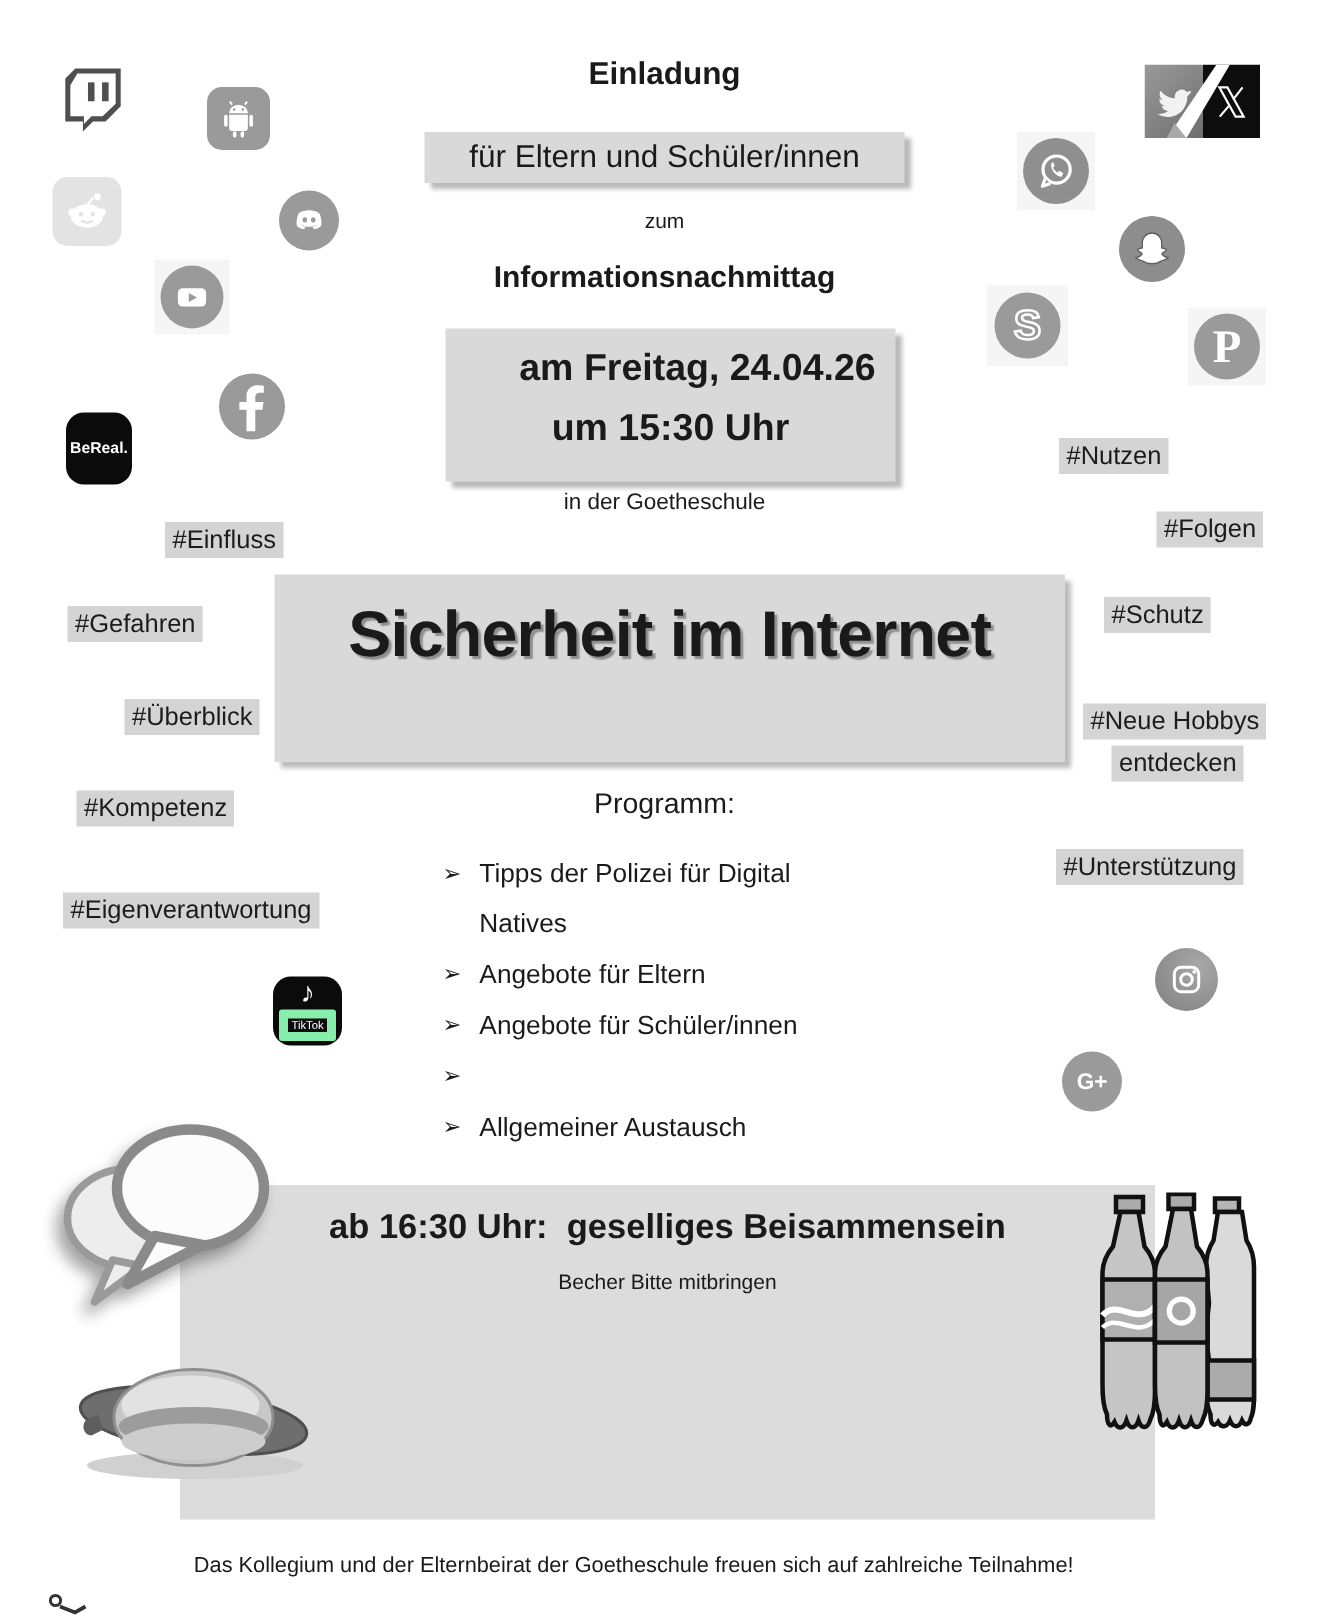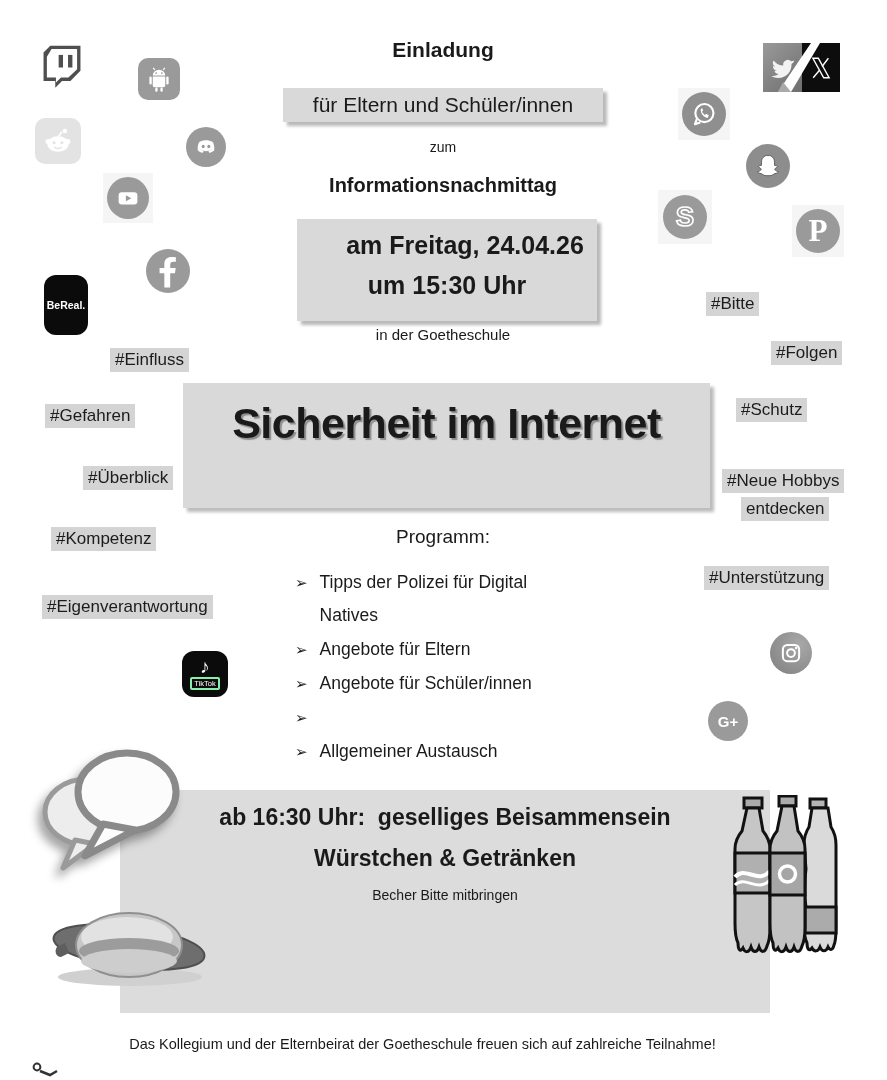--- a/index.html
+++ b/index.html
@@ -62,21 +62,21 @@
 
   
   .icon{position:absolute;display:flex;align-items:center;justify-content:center;}
   .rounded-sq{border-radius:10px;}
   .circ{border-radius:50%;}
   .pad-sq{background:#f5f5f5;display:flex;align-items:center;justify-content:center;}
   .gray-bg{background:#9a9a9a;}
   .bereal{background:#0b0b0b;border-radius:12px;color:#fff;font-size:10.5px;font-weight:700;}
   .tiktok{background:#0b0b0b;border-radius:12px;flex-direction:column;color:#fff;}
   .tiktok .note{font-size:19px;line-height:18px;}
-  .tiktok .tlabel{font-size:7.5px;border:2px solid #86efac;padding:0 2px;border-radius:2px;margin-top:1px;}
+  .tiktok .tlabel{font-size:7.5px;border:6px solid #86efac;padding:0 2px;border-radius:2px;margin-top:1px;}
   .gplus{background:#9a9a9a;color:#fff;font-weight:700;font-size:15px;}
   .insta{background:radial-gradient(circle at 70% 30%, #a8a8a8, #7f7f7f);}
   .twx{overflow:hidden;display:flex;}
   .twx .half{width:50%;height:100%;display:flex;align-items:center;justify-content:center;}
   .twx .left{background:linear-gradient(135deg,#9a9a9a,#6e6e6e);}
   .twx .right{background:#0d0d0d;}
   .twx .curl{position:absolute;left:0;top:0;}
 </style>
 </head>
 <body>
@@ -117,33 +117,32 @@
       <span class="bullet">➢</span>
     </div>
   <div class="p-item">
       <span class="bullet">➢</span>
       <span class="p-text">Allgemeiner Austausch</span>
     </div>
 </div>
 
 <div class="abs bottom-box">
   <div class="bb1">ab 16:30 Uhr:  geselliges Beisammensein</div>
-  <div class="bb3">Würstchen &amp; Getränken</div>
   <div class="bb5">Becher Bitte mitbringen</div>
 </div>
 
 <div class="abs center footer-line">Das Kollegium und der Elternbeirat der Goetheschule freuen sich auf zahlreiche Teilnahme!</div>
 
 <span class="tag" style="left:110px;top:348px">#Einfluss</span>
 <span class="tag" style="left:45px;top:404px">#Gefahren</span>
 <span class="tag" style="left:83px;top:466px">#Überblick</span>
 <span class="tag" style="left:51px;top:527px">#Kompetenz</span>
 <span class="tag" style="left:42px;top:595px">#Eigenverantwortung</span>
 
-<span class="tag" style="left:706px;top:292px">#Bitte</span>
+<span class="tag" style="left:706px;top:292px">#Nutzen</span>
 <span class="tag" style="left:771px;top:341px">#Folgen</span>
 <span class="tag" style="left:736px;top:398px">#Schutz</span>
 <span class="tag" style="left:722px;top:469px">#Neue Hobbys</span>
 <span class="tag" style="left:741px;top:497px">entdecken</span>
 <span class="tag" style="left:704px;top:566px">#Unterstützung</span>
 
 <div class="icon" style="left:40px;top:44px;width:44px;height:47px">
   <svg width="44" height="47" viewBox="0 0 26 28">
     <path d="M2 5 L6 1 H24 V16 L18 22 H13 L9 26 V22 H2 Z" fill="#4f4f4f"></path>
     <path d="M6.8 3 H22 V15 L16.8 20 H12.4 L9.4 23 V20 H4 V7.6 Z" fill="#fff"></path>
@@ -196,21 +195,21 @@
     </svg>
   </div>
 </div>
 
 <div class="icon circ gray-bg" style="left:146px;top:249px;width:44px;height:44px">
   <svg width="44" height="44" viewBox="0 0 24 24">
     <path d="M13.2 21 V13.2 H15.8 L16.2 10.4 H13.2 V8.6 C13.2 7.7 13.7 7 15 7 H16.3 V4.5 C15.8 4.4 14.9 4.3 14 4.3 C11.6 4.3 10 5.7 10 8.2 V10.4 H7.4 V13.2 H10 V21 Z" fill="#fff"></path>
   </svg>
 </div>
 
-<div class="icon bereal" style="left:44px;top:275px;width:44px;height:60px">
+<div class="icon bereal" style="left:44px;top:275px;width:44px;height:48px">
   <span>BeReal.</span>
 </div>
 
 <div class="icon tiktok" style="left:182px;top:651px;width:46px;height:46px">
   <span class="note">♪</span>
   <span class="tlabel">TikTok</span>
 </div>
 
 <div class="icon twx" style="left:763px;top:43px;width:77px;height:49px">
   <div class="half left">

